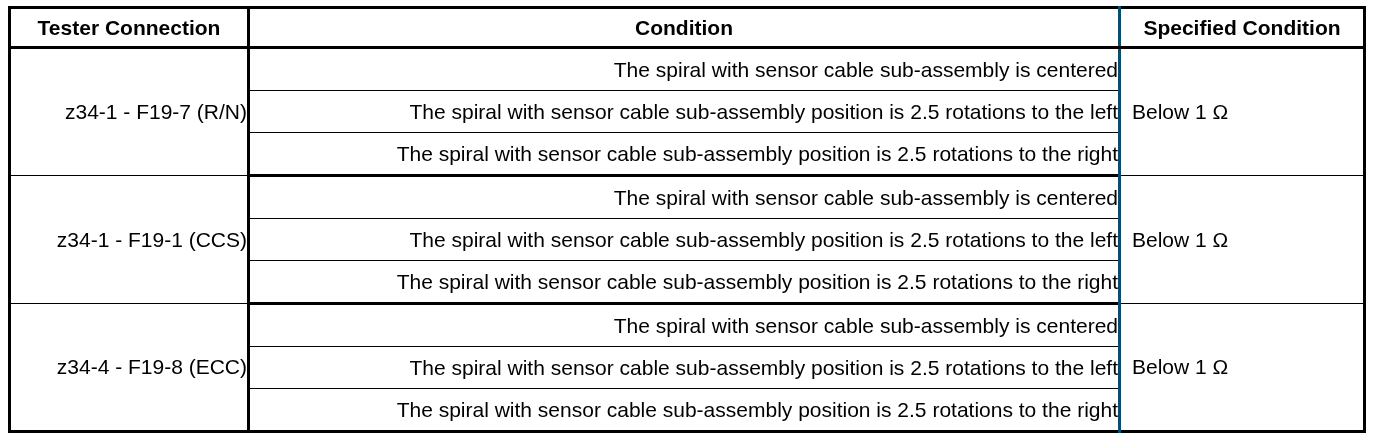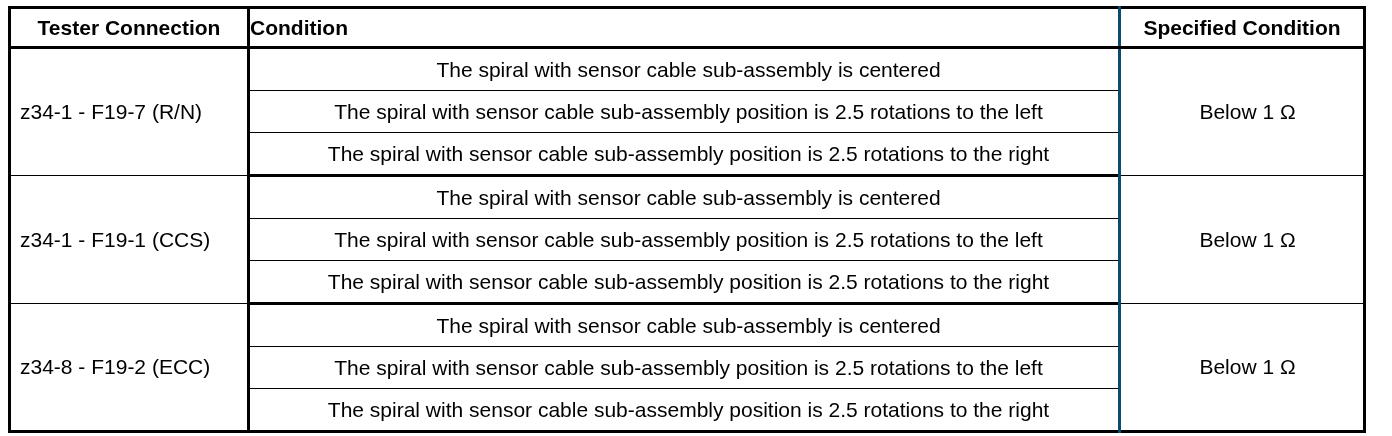--- a/index.html
+++ b/index.html
@@ -49,47 +49,47 @@
 
   
   thead th {
     border-bottom: 3px solid #000000;
     height: 37px;
     font-size: 21px;
     font-weight: bold;
     letter-spacing: 0px;
   }
   th.th-tester { text-align: center; }
-  th.th-condition { text-align: left; margin-top: 35px; }
+  th.th-condition { text-align: center; margin-top: 35px; }
   th.th-specified { text-align: center; padding: 0 6px; }
 
   
   th.th-tester, td.td-tester {
     border-right: 3px solid #000000;
   }
   th.th-specified, td.td-specified {
     border-left: 3px solid #0c4a6e;
   }
 
   
   td.td-tester {
-    text-align: left;
+    text-align: right;
     padding-left: 9px;
     font-size: 21px;
     white-space: nowrap;
   }
   td.td-condition {
-    text-align: center;
+    text-align: right;
     padding-left: 9px;
     font-size: 21px;
     height: 41px;
     white-space: nowrap;
   }
   td.td-specified {
-    text-align: center;
+    text-align: left;
     padding-left: 11px;
     font-size: 21px;
     white-space: nowrap;
   }
 
   
   tr.group-end > td {
     border-bottom: 3px solid #000000;
   }
   tbody tr:last-child > td {
@@ -133,21 +133,21 @@
         <td class="td-specified" rowspan="3">Below 1 Ω</td>
       </tr>
       <tr>
         <td class="td-condition">The spiral with sensor cable sub-assembly position is 2.5 rotations to the left</td>
       </tr>
       <tr class="group-end">
         <td class="td-condition">The spiral with sensor cable sub-assembly position is 2.5 rotations to the right</td>
       </tr>
 
       <tr>
-        <td class="td-tester" rowspan="3">z34-8 - F19-2 (ECC)</td>
+        <td class="td-tester" rowspan="3">z34-4 - F19-8 (ECC)</td>
         <td class="td-condition">The spiral with sensor cable sub-assembly is centered</td>
         <td class="td-specified" rowspan="3">Below 1 Ω</td>
       </tr>
       <tr>
         <td class="td-condition">The spiral with sensor cable sub-assembly position is 2.5 rotations to the left</td>
       </tr>
       <tr>
         <td class="td-condition">The spiral with sensor cable sub-assembly position is 2.5 rotations to the right</td>
       </tr>
 

